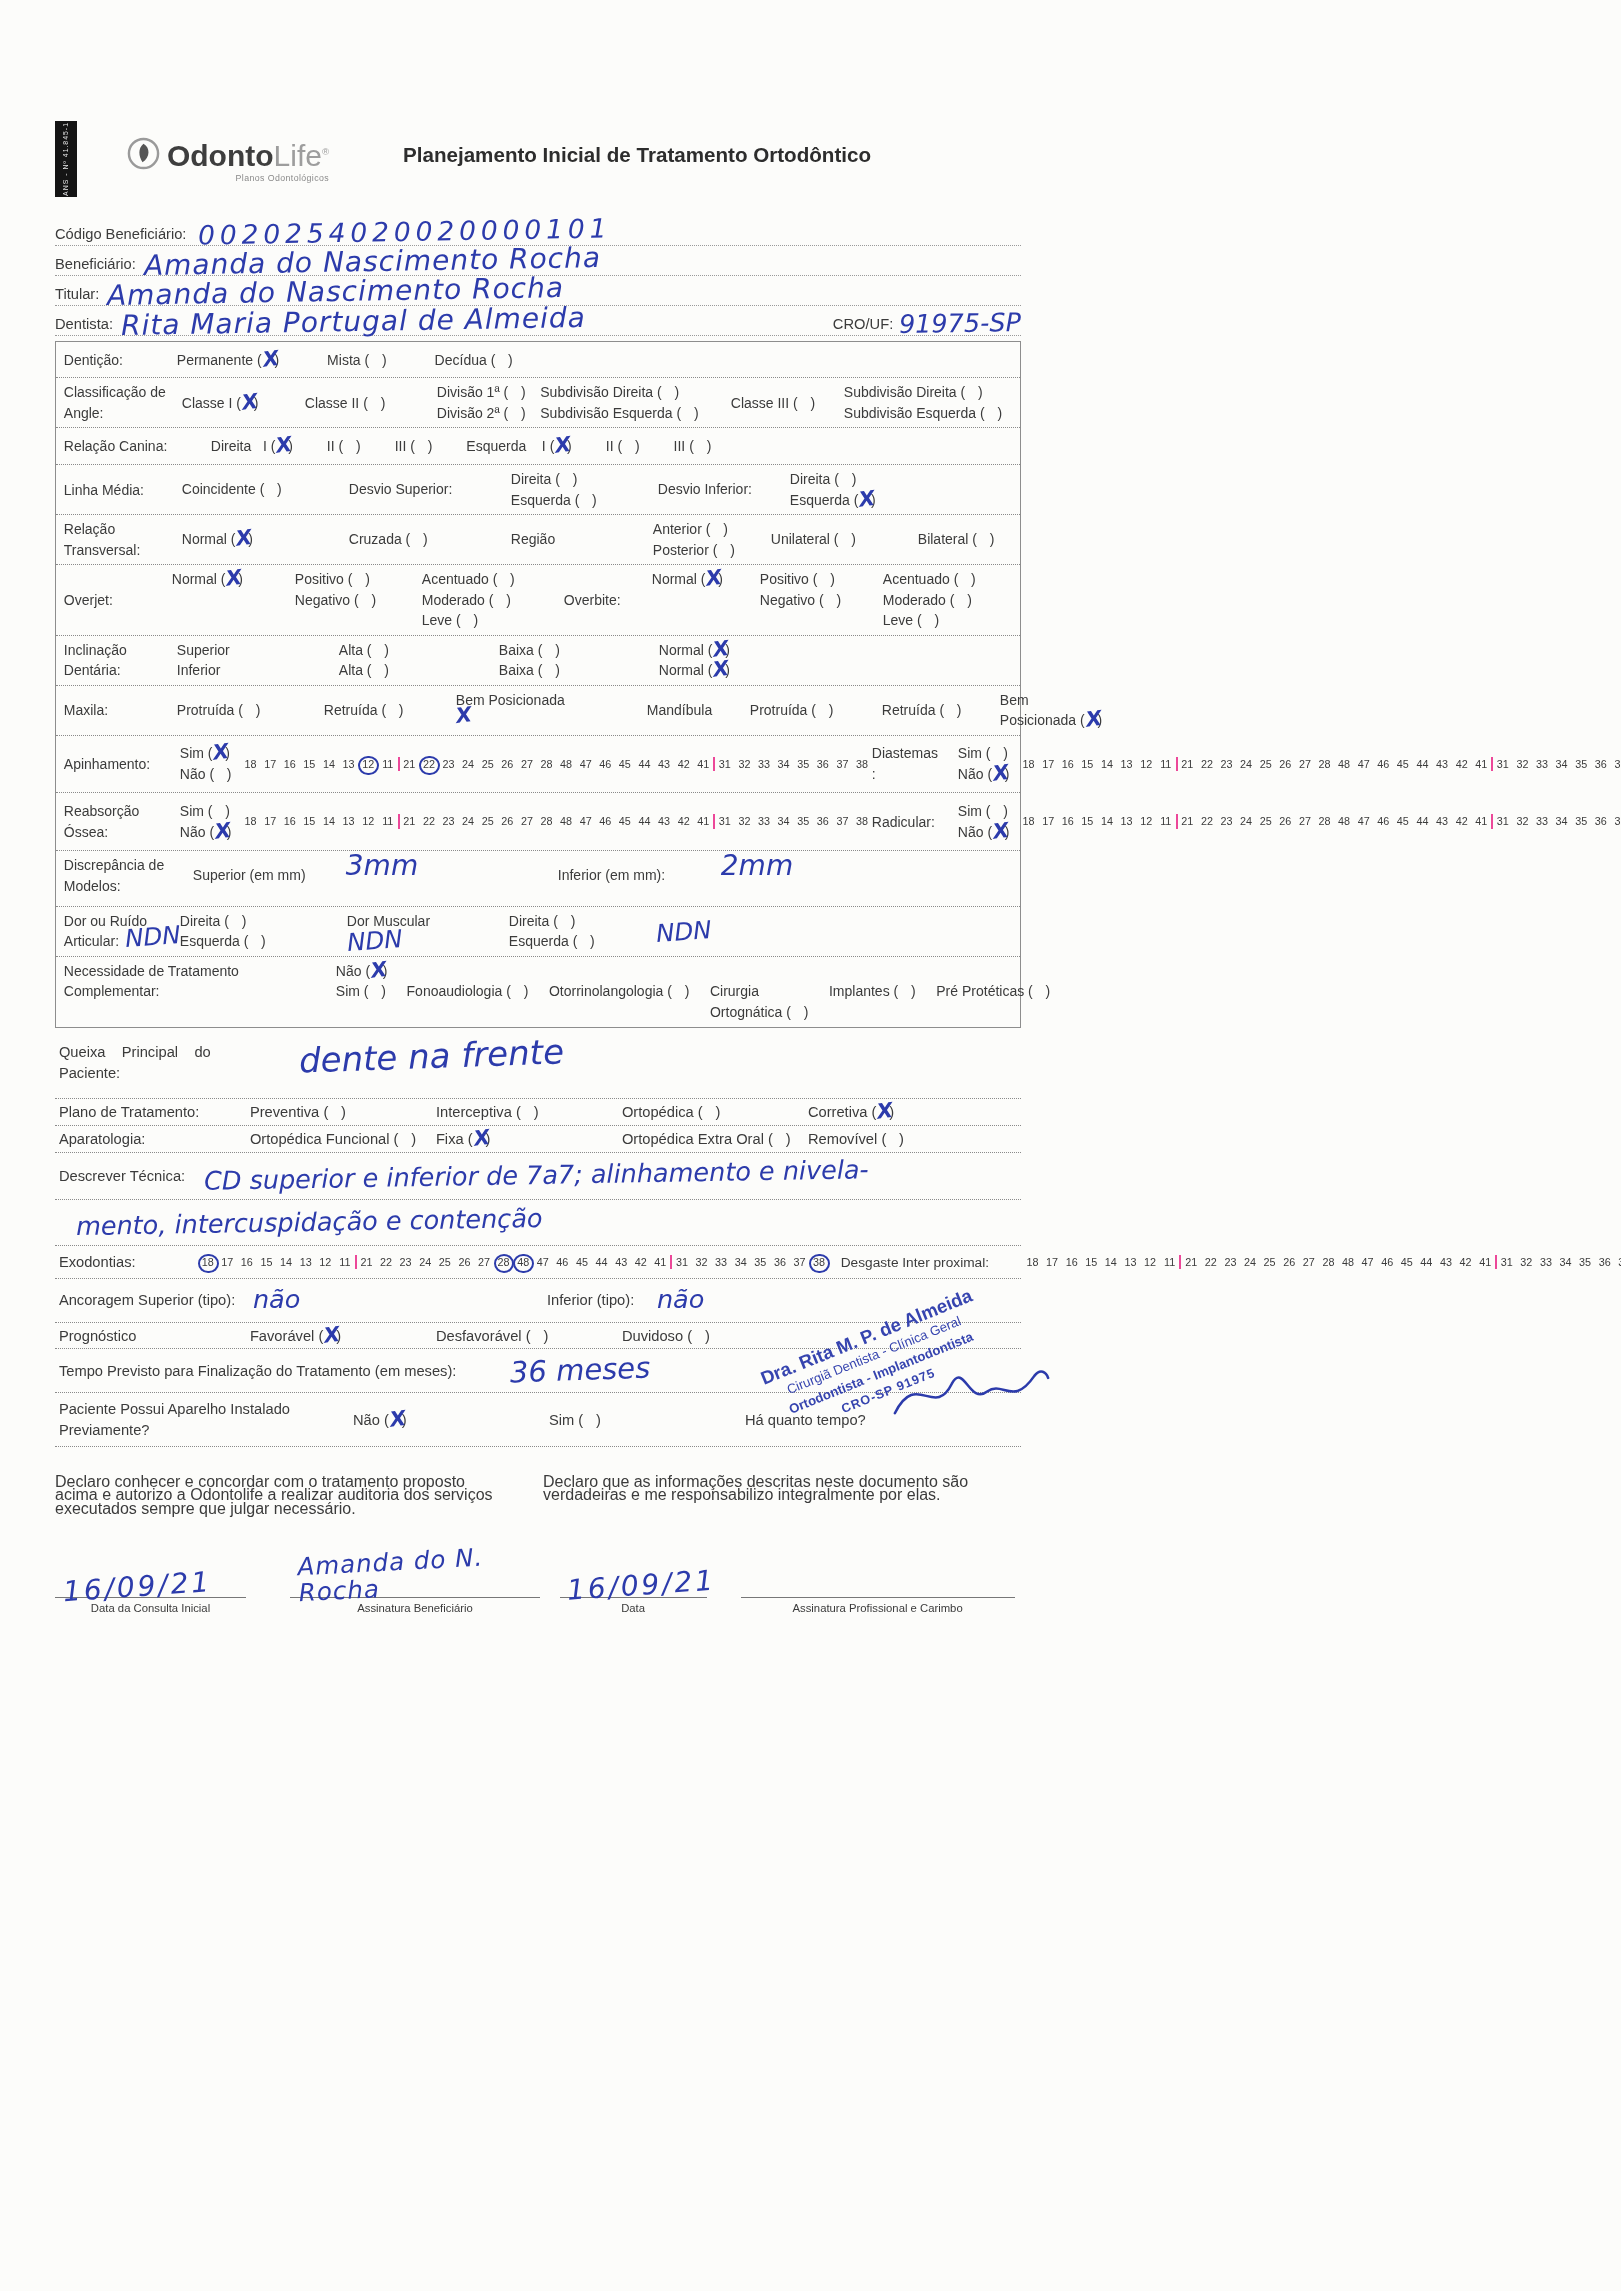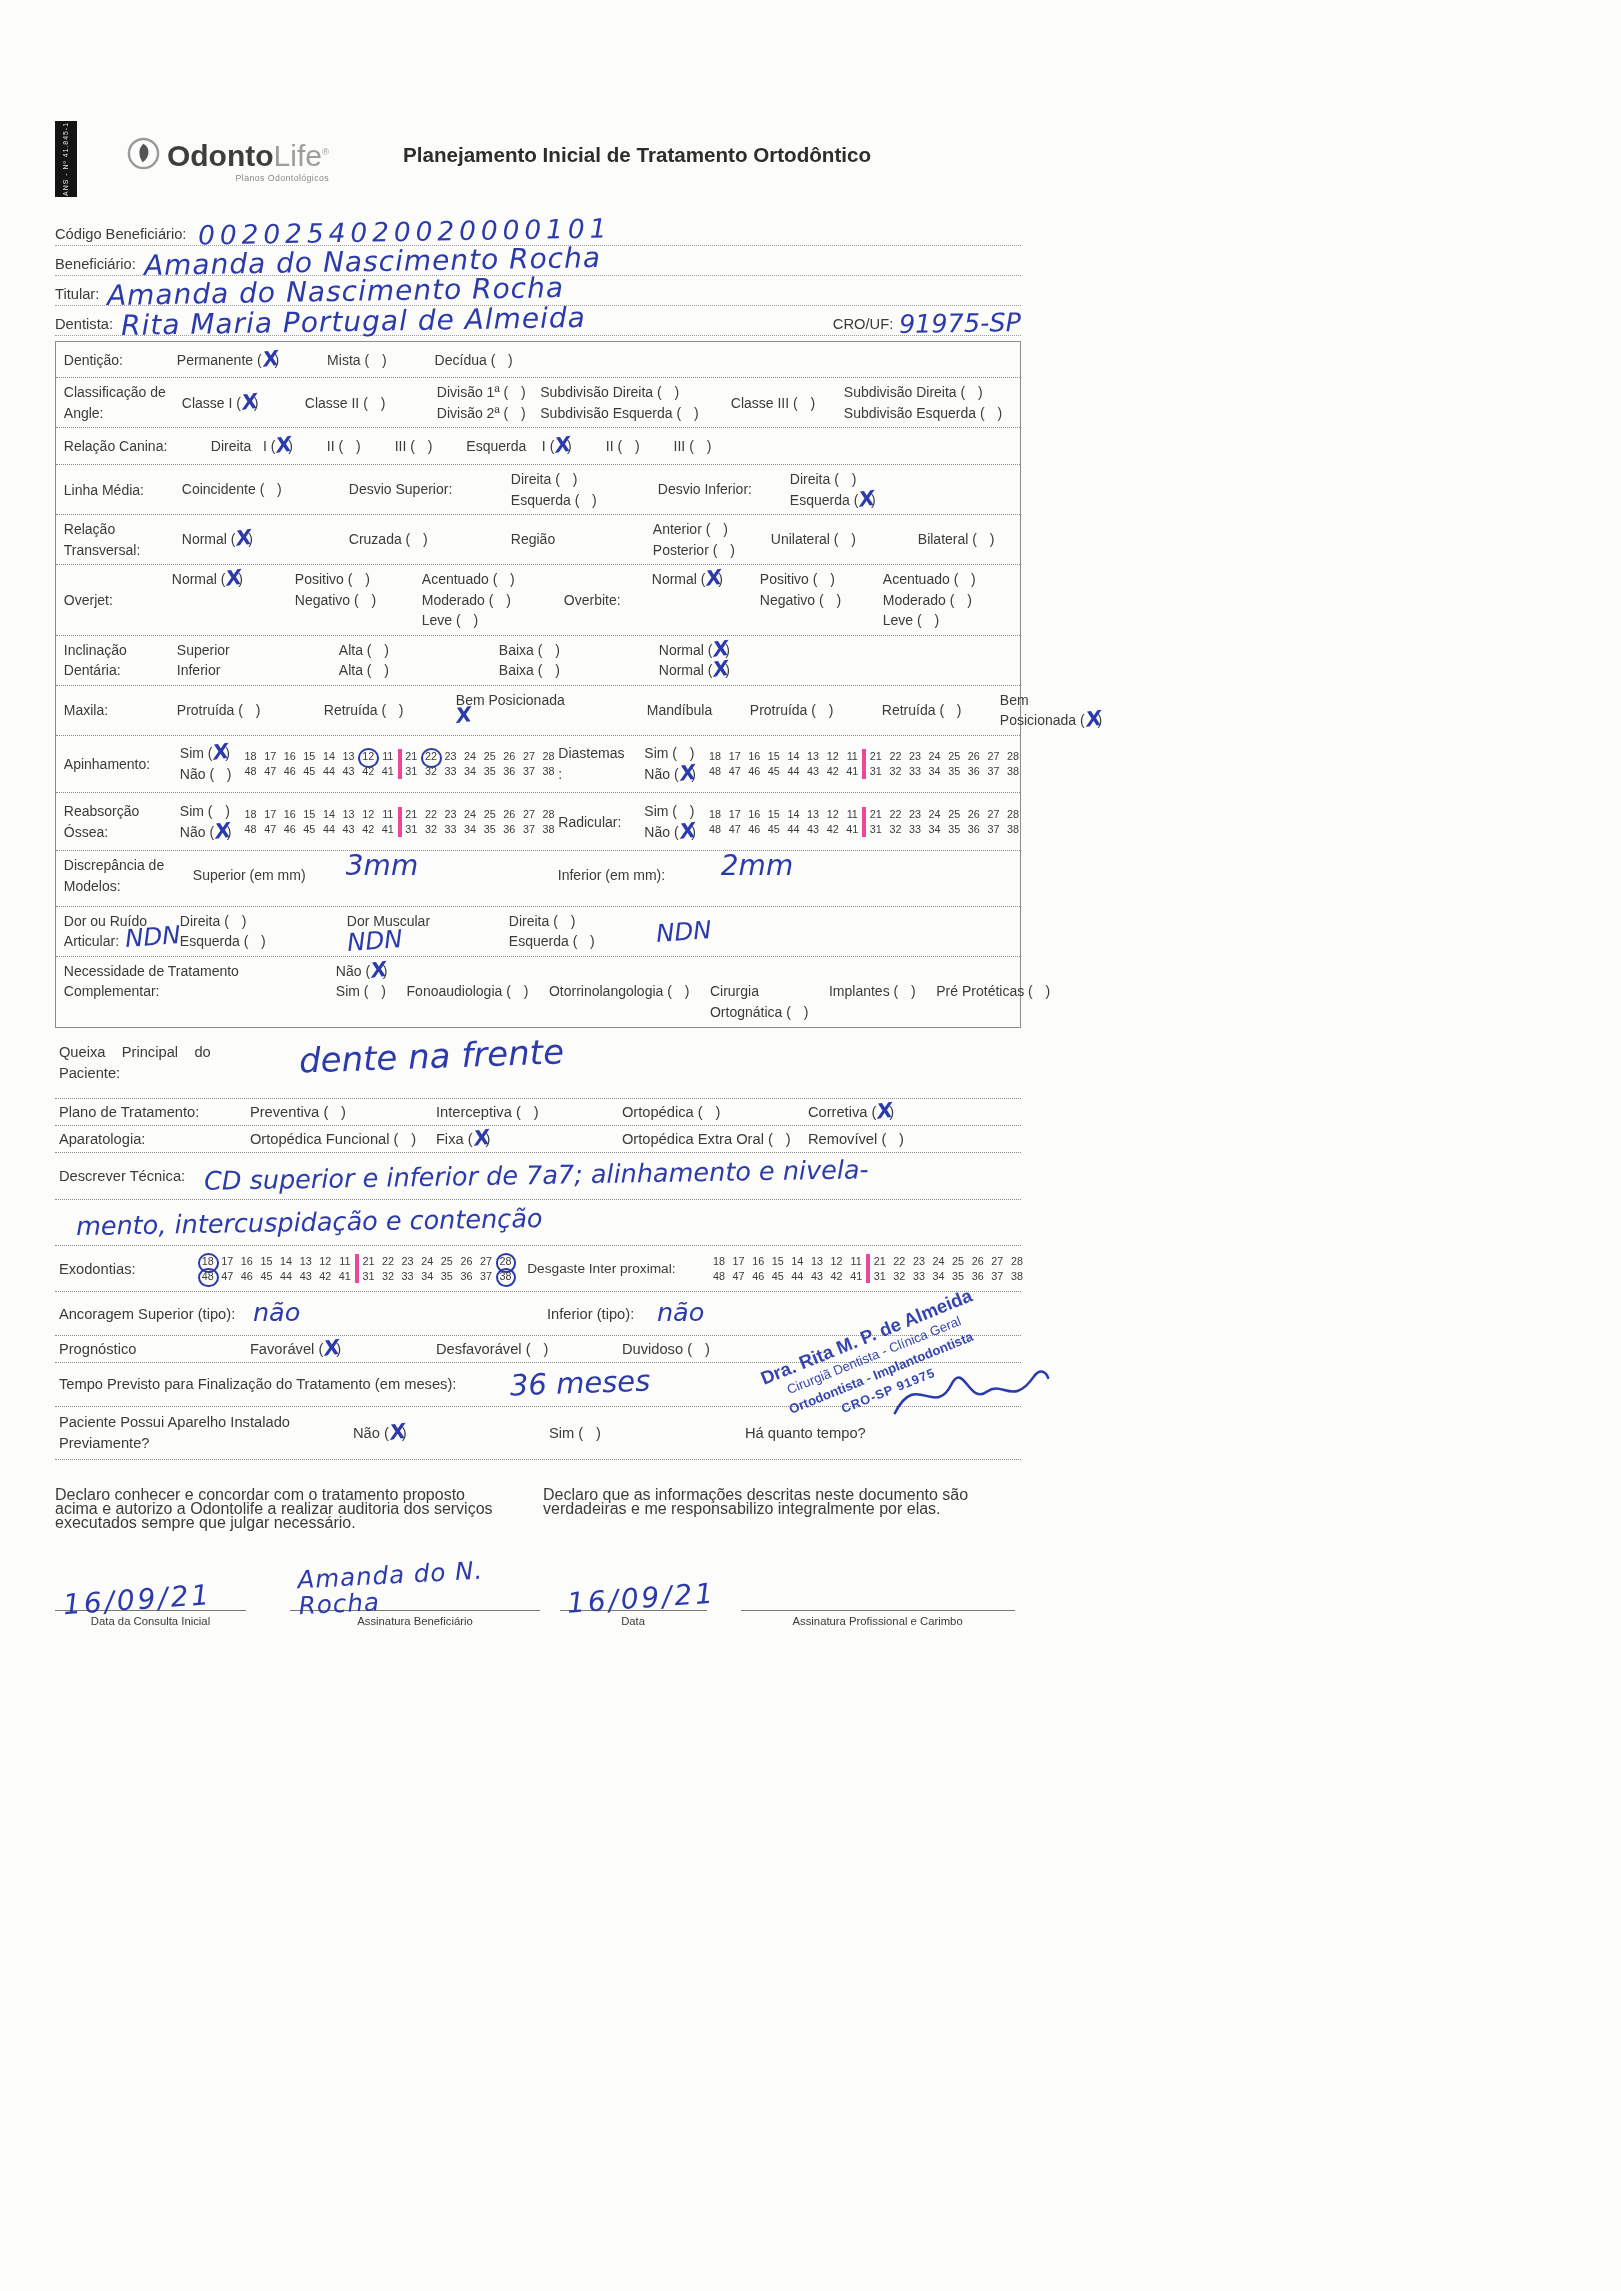--- a/index.html
+++ b/index.html
@@ -70,24 +70,24 @@
   .inc-opts .opt { width:160px; }
   .plano-opts .opt { width:186px; }
   .neces-opts .opt { margin-right:19.6px; }
 
   .w62{width:61px}.w88{width:86px}.w90{width:88px}.w105{width:103px}.w110{width:108px}
   .w112{width:110px}.w115{width:113px}.w118{width:116px}.w120{width:118px}.w125{width:123px}.w130{width:127px}
   .w135{width:132px}.w140{width:137px}.w142{width:139px}.w145{width:142px}.w148{width:145px}.w150{width:147px}.w165{width:162px}.w170{width:167px}.w186{width:182px}.w195{width:191px}.w198{width:194px}
   .w200{width:196px}.w205{width:201px}.w228{width:223px}.w300{width:294px}.w420{width:412px}
 
   
-  .teeth { display:flex; flex-direction:column; flex-shrink:0; }
+  .teeth { display:flex; flex-direction:row; flex-shrink:0; }
   .teeth-row { display:flex; }
   .tooth { width:19.6px; text-align:center; font-size:10.8px; line-height:14.7px; color:#3b3b3b; position:relative; }
-  .tooth.mid { border-left:4px solid #ec4899; }
+  .tooth.mid { border-left:2px solid #ec4899; }
   .tooth.circled::after { content:""; position:absolute; left:0px; top:-1px; width:16.7px; height:15.7px;
                           border:2px solid #2c3bab; border-radius:50%; }
 
   
   .brow { display:flex; align-items:center; border-bottom:1px dotted #8a8a8a; padding:4.9px 3.9px; font-size:14.7px; position:relative; }
   .brow > * { flex-shrink:0; }
   .queixa { margin-top:9.8px; min-height:51px; align-items:flex-start; }
   .r-teeth { padding-top:7.8px; padding-bottom:7.8px; }
 
   

